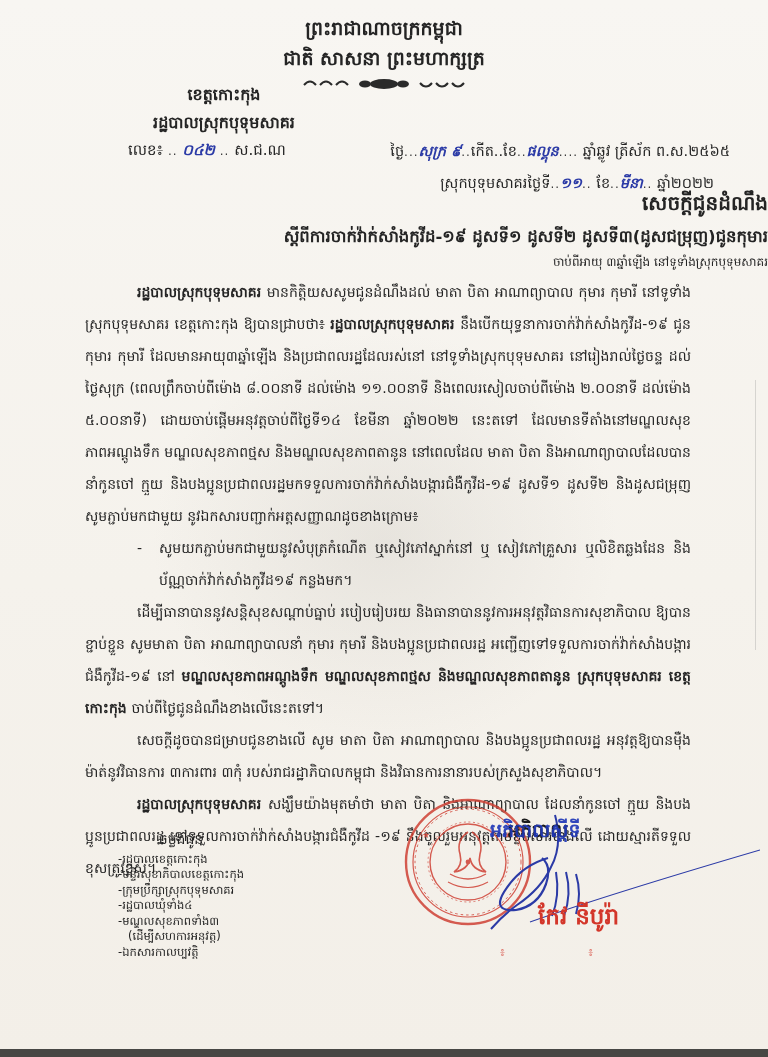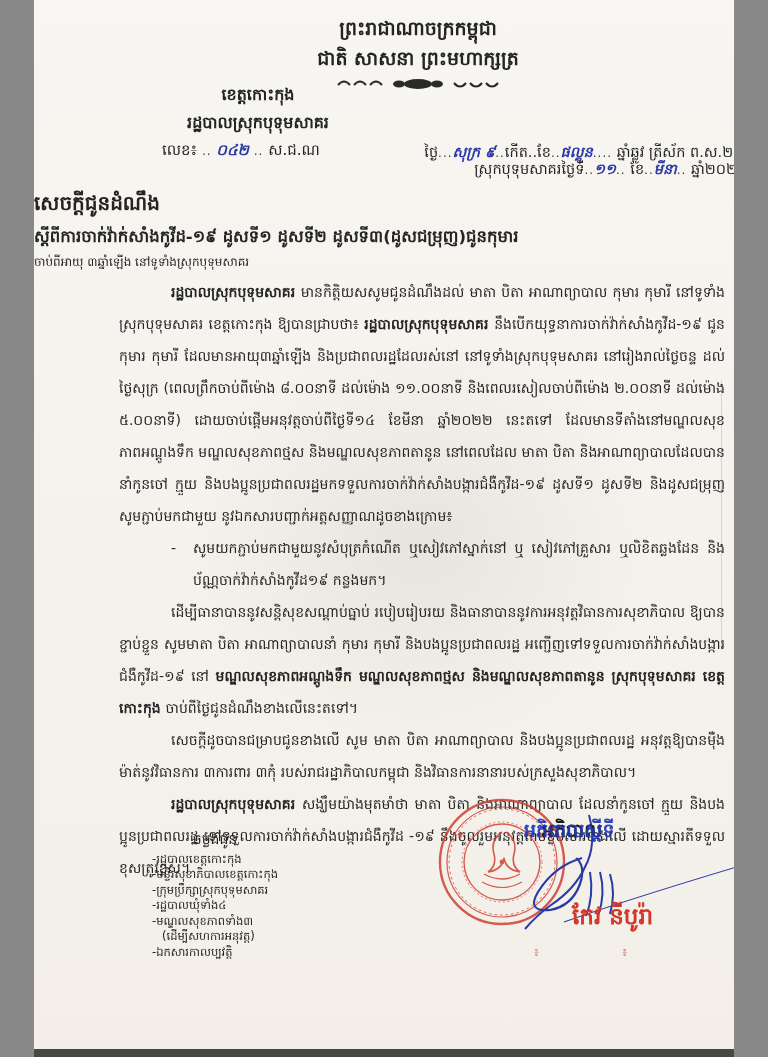--- a/index.html
+++ b/index.html
@@ -1,17 +1,17 @@
 <!DOCTYPE html>
 <html><head>
 <meta charset="utf-8">
 <style>
   html,body{margin:0;padding:0;background:#888;}
   #page{
-    position:relative;width:700px;height:1057px;margin:0 auto;
+    position:relative;width:768px;height:1057px;margin:0 auto;
     background:linear-gradient(180deg,#f8f6f2 0%,#f5f2ec 55%,#f3efe8 100%);
     font-family:"DejaVu Sans","Liberation Sans",sans-serif;
     color:#242424;overflow:hidden;
   }
   
   .scan-shade{position:absolute;left:150px;top:330px;width:470px;height:420px;
     background:radial-gradient(ellipse at center,rgba(190,186,178,0.25),rgba(190,186,178,0) 70%);
     pointer-events:none;}
   .edge-strip{position:absolute;left:0;bottom:0;width:768px;height:8px;background:#474744;}
   .right-scan-line{position:absolute;right:12px;top:380px;height:270px;width:1px;background:rgba(120,120,120,0.25);}
@@ -24,24 +24,24 @@
   .header .l2{font-size:19px;font-weight:bold;margin-top:2px;}
   .flourish{margin:2px auto 0;display:block;}
 
   .agency{position:absolute;left:104px;top:84px;width:240px;text-align:center;}
   .agency .prov{font-size:16px;font-weight:bold;}
   .agency .admin{font-size:16px;font-weight:bold;margin-top:4px;}
   .refline{position:absolute;left:128px;top:140px;font-size:15px;white-space:nowrap;}
   .hand{color:#2b3aa6;font-family:"DejaVu Sans","Liberation Sans",sans-serif;font-style:italic;font-weight:bold;}
   .dots{color:#3a3a3a;letter-spacing:1px;font-size:12px;}
 
-  .dateline{position:absolute;left:238px;top:144px;width:492px;text-align:right;font-size:14.5px;line-height:16px;}
+  .dateline{position:absolute;left:238px;top:136px;width:492px;text-align:right;font-size:14.5px;line-height:31px;}
   .dateline .row2{padding-right:16px;}
 
-  .titleblock{position:absolute;left:0;top:190px;width:768px;text-align:left;}
+  .titleblock{position:absolute;left:0;top:190px;width:768px;text-align:right;}
   .titleblock .t1{font-size:20px;font-weight:bold;}
   .titleblock .t2{font-size:16.5px;font-weight:bold;margin-top:6px;}
   .titleblock .t3{font-size:12px;font-weight:normal;margin-top:4px;}
 
   .bodytext{position:absolute;left:85px;top:276px;width:606px;font-size:14px;line-height:32px;text-align:justify;}
   .bodytext p{margin:0;text-indent:52px;}
   .bullet{display:flex;margin-left:52px;}
   .bullet .dash{width:22px;flex:none;}
   .bullet .btxt{flex:1;text-align:justify;}
 

